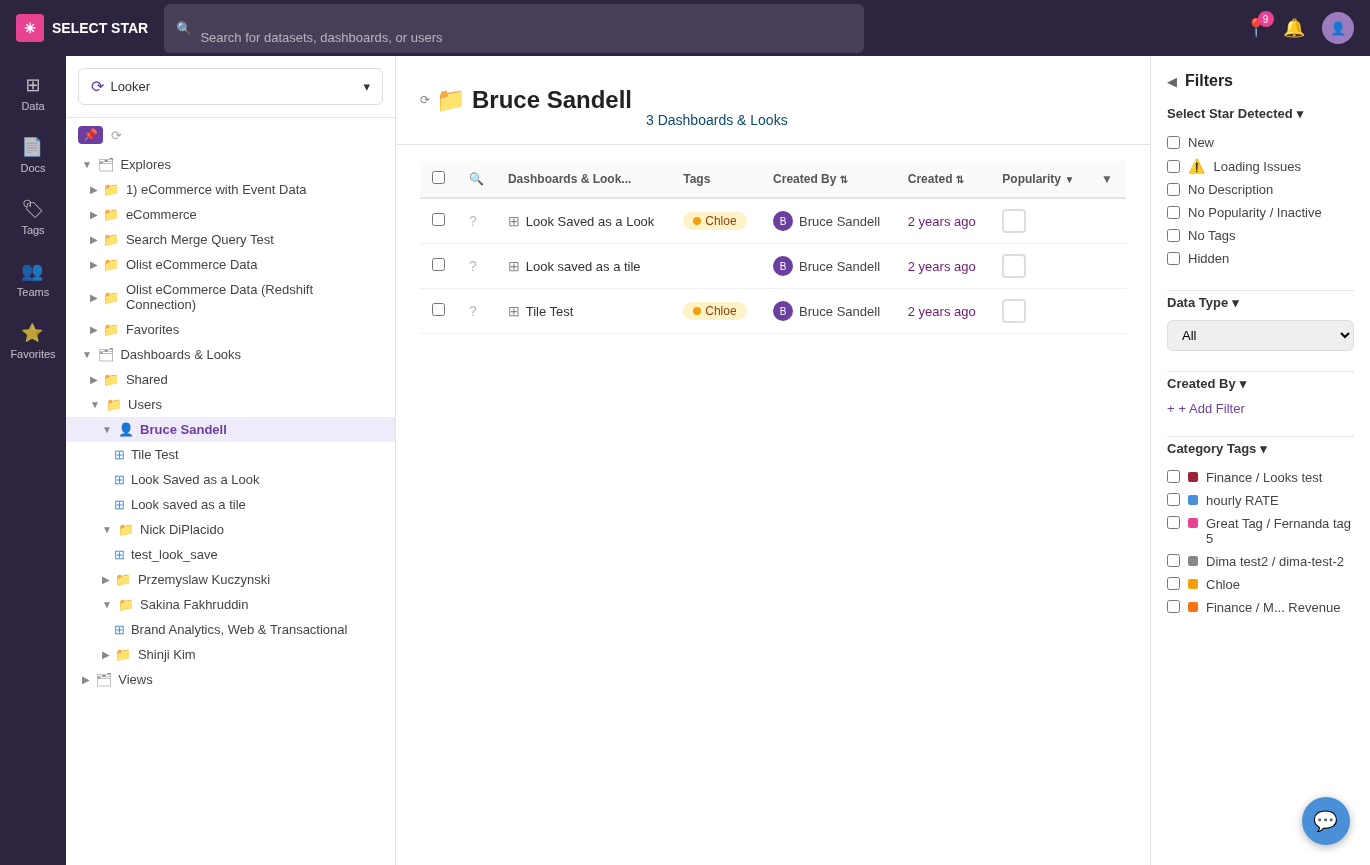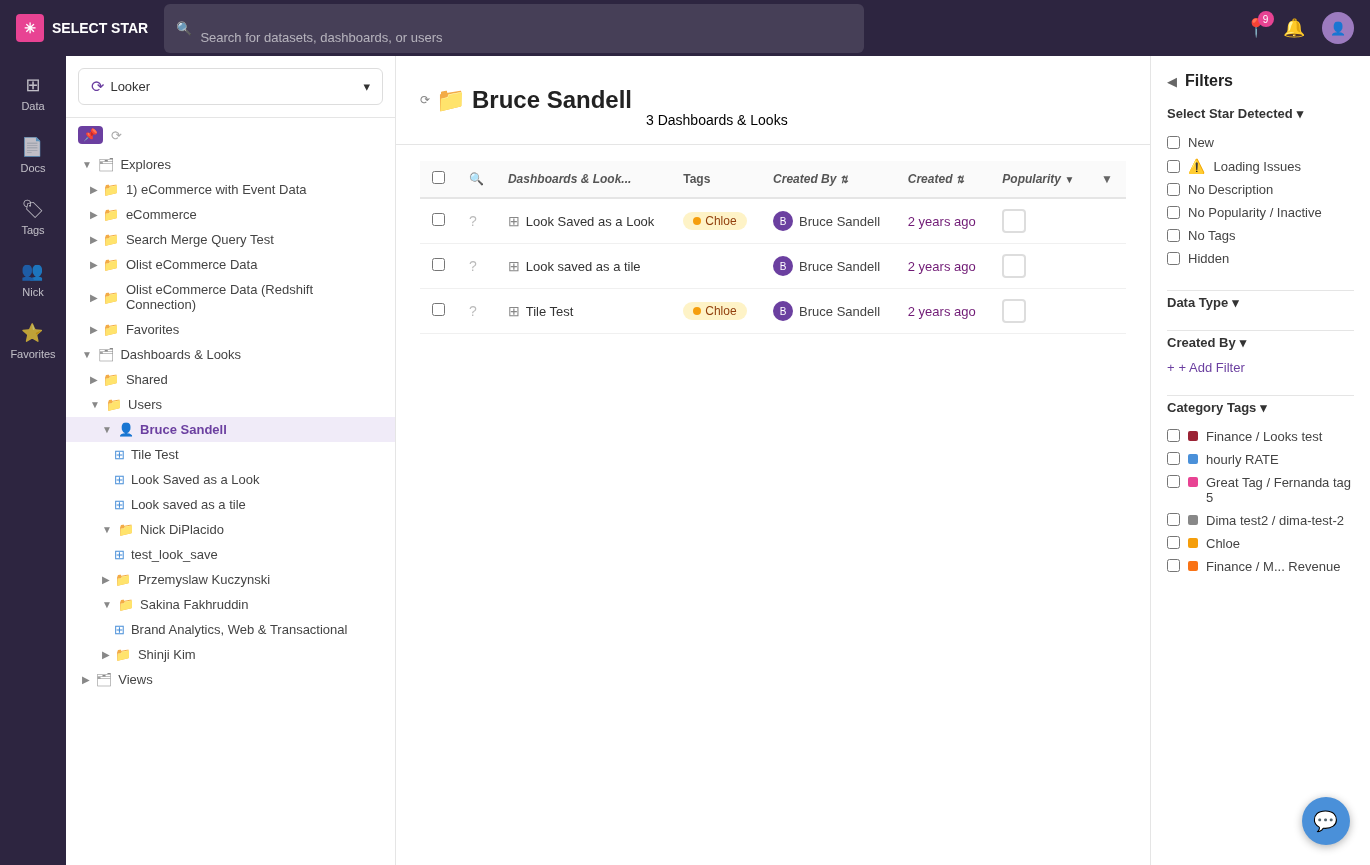--- a/index.html
+++ b/index.html
@@ -39,27 +39,27 @@
 
     .indent-1 { padding-left: 24px; }
     .indent-2 { padding-left: 36px; }
     .indent-3 { padding-left: 48px; }
 
     
     .main-content { flex: 1; display: flex; flex-direction: column; overflow: hidden; background: #fff; }
     .content-header { padding: 16px 24px; border-bottom: 1px solid #e5e5e5; display: flex; align-items: center; gap: 12px; }
     .content-icon { font-size: 24px; color: #888; }
     .content-title { font-size: 24px; font-weight: 700; color: #222; }
-    .content-subtitle { font-size: 14px; color: #000000; margin-left: 8px; margin-top: 40px; }
+    .content-subtitle { font-size: 14px; color: #0c4a6e; margin-left: 8px; margin-top: 40px; }
 
     
     .table-area { flex: 1; overflow-y: auto; padding: 16px 24px; }
     table { width: 100%; border-collapse: collapse; }
     thead th { padding: 10px 12px; text-align: left; color: #555; font-weight: 600; font-size: 12px; border-bottom: 2px solid #e5e5e5; background: #fafafa; }
-    thead th.sortable { cursor: pointer; font-style: italic; }
+    thead th.sortable { cursor: pointer; }
     tbody tr { border-bottom: 1px solid #f0f0f0; }
     tbody td { padding: 10px 12px; font-size: 13px; vertical-align: middle; }
     .check-col { width: 30px; }
     .question-col { width: 30px; }
     .question-mark { color: #bbb; font-size: 14px; }
     .look-icon { font-size: 14px; color: #888; }
     .tag-pill { background: #fef3c7; color: #92400e; border-radius: 12px; padding: 2px 10px; font-size: 12px; display: inline-flex; align-items: center; gap: 4px; }
     .tag-dot { width: 8px; height: 8px; border-radius: 50%; background: #f59e0b; }
     .creator-cell { display: flex; align-items: center; gap: 6px; color: #444; }
     .creator-icon { width: 20px; height: 20px; border-radius: 50%; background: #6b3fa0; display: flex; align-items: center; justify-content: center; color: white; font-size: 10px; }
@@ -124,21 +124,21 @@
     <div class="icon-sidebar-item">
       <span class="icon">📄</span>
       <span>Docs</span>
     </div>
     <div class="icon-sidebar-item">
       <span class="icon">🏷</span>
       <span>Tags</span>
     </div>
     <div class="icon-sidebar-item">
       <span class="icon">👥</span>
-      <span>Nick</span>
+      <span>Teams</span>
     </div>
     <div class="icon-sidebar-item">
       <span class="icon">⭐</span>
       <span>Favorites</span>
     </div>
   </div>
 
   <div class="tree-sidebar">
     <div class="tree-sidebar-header">
       <div class="dropdown-select">
@@ -451,20 +451,25 @@
       </div>
     </div>
 
     <div class="section-divider"></div>
 
     <div class="filter-section">
       <div class="filter-section-title">
         <span>Data Type</span>
         <span>▾</span>
       </div>
+      <select class="filter-select">
+        <option>All</option>
+        <option>Dashboard</option>
+        <option>Look</option>
+      </select>
     </div>
 
     <div class="section-divider"></div>
 
     <div class="filter-section">
       <div class="filter-section-title">
         <span>Created By</span>
         <span>▾</span>
       </div>
       <div class="add-filter">

